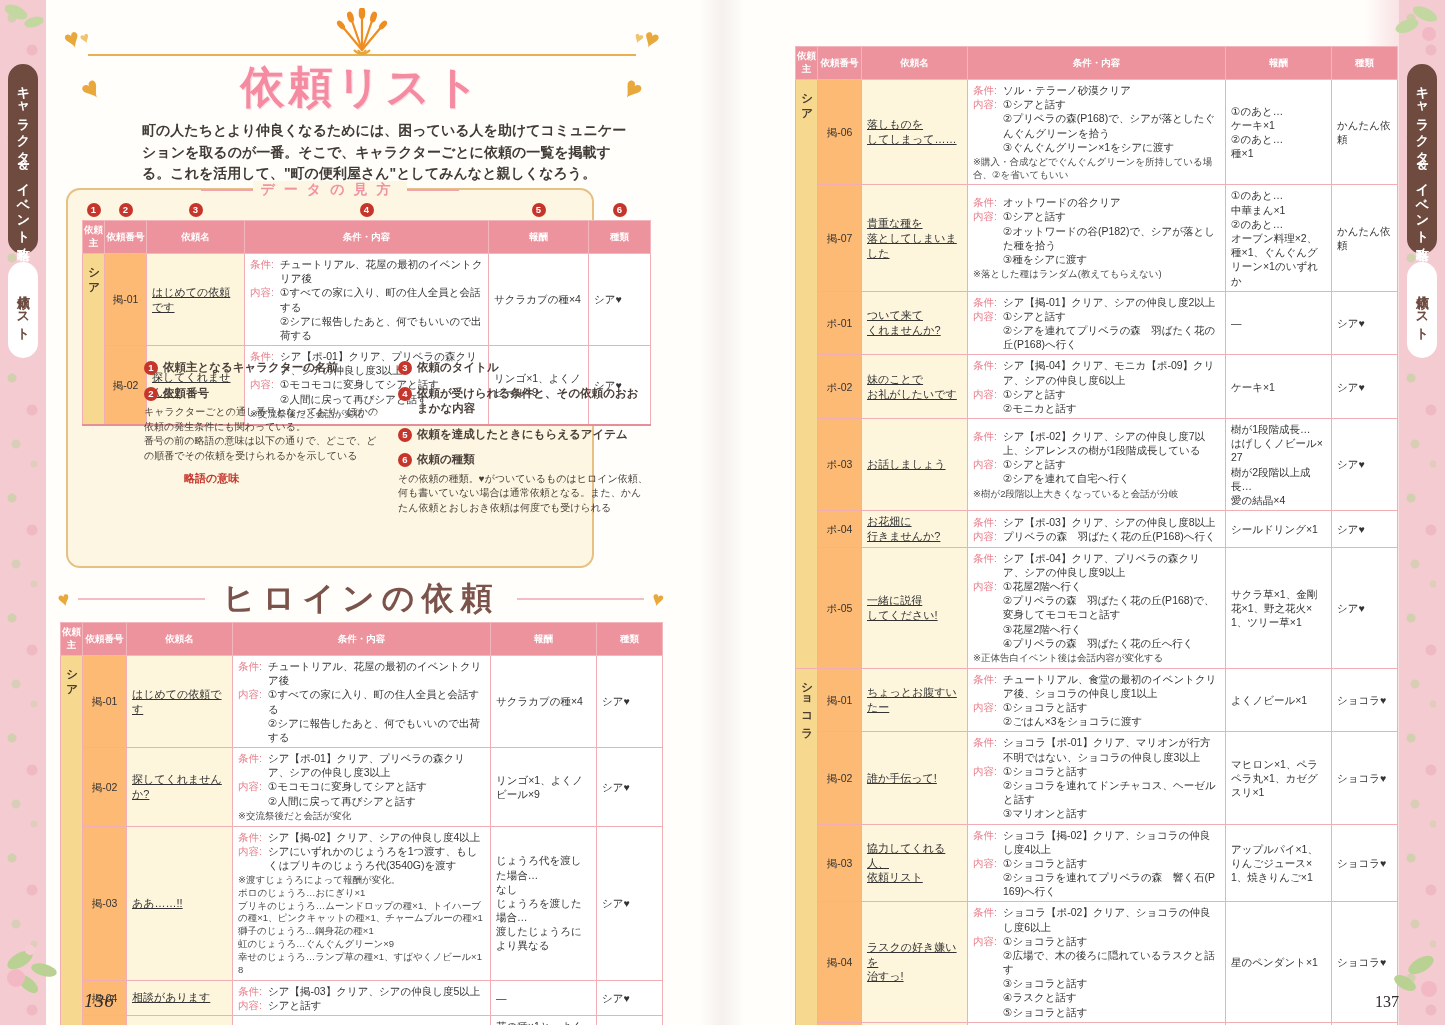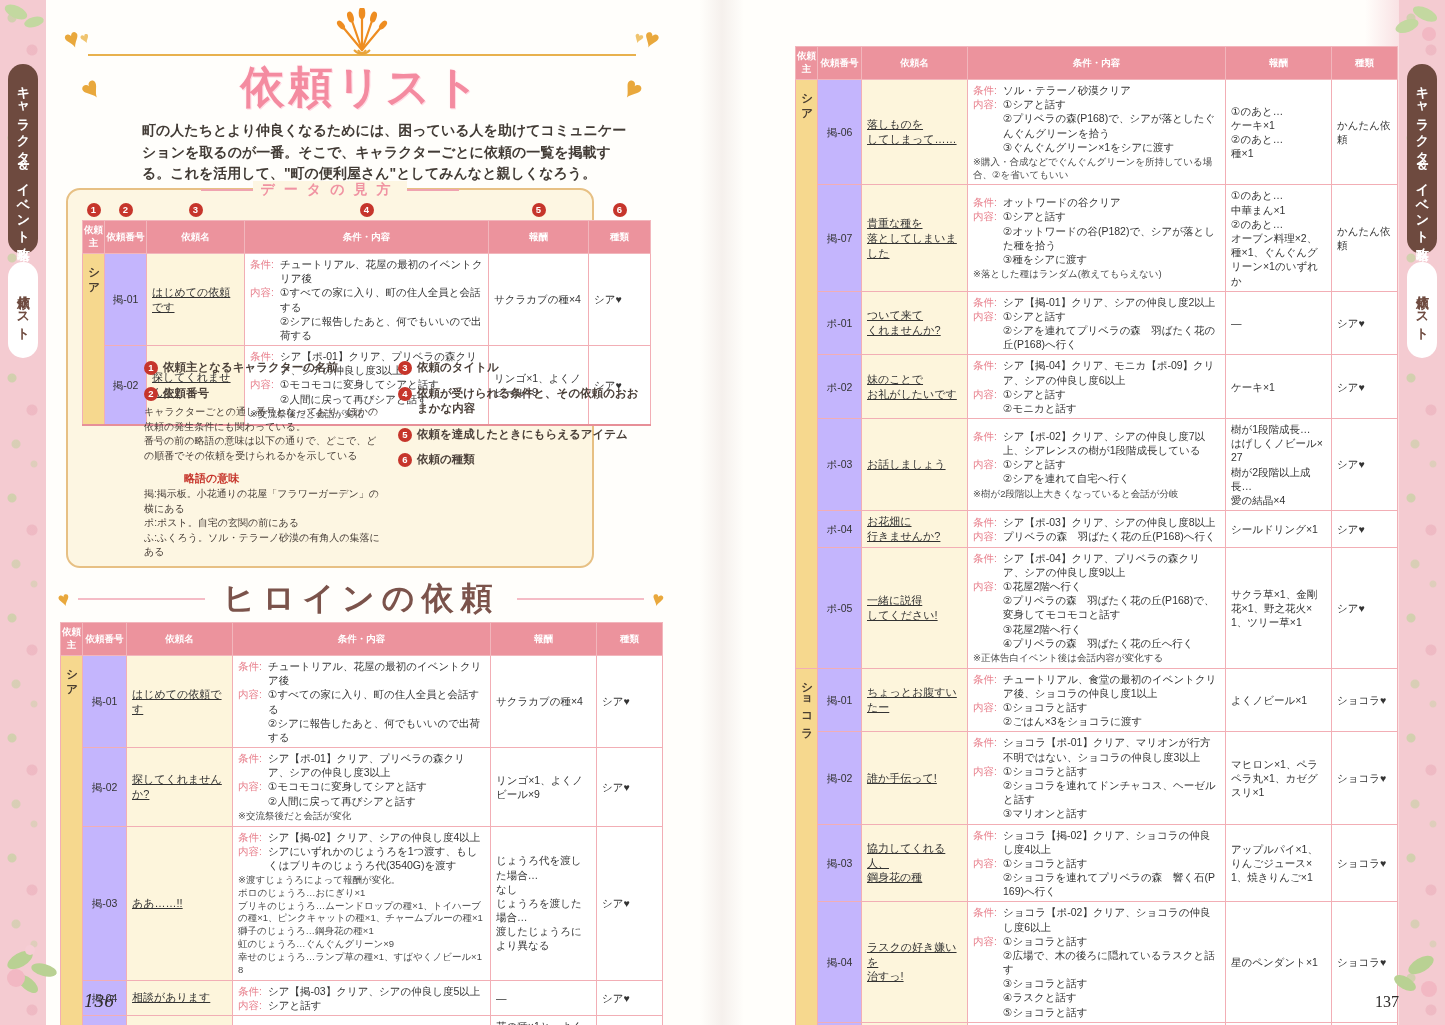--- a/index.html
+++ b/index.html
@@ -78,21 +78,21 @@
   .req-table th{position:relative;background:#ec939d;color:#fff;font-size:9.5px;font-weight:bold;
     padding:3px 0;border:1px solid #f2b6bc;text-align:center;overflow:visible;}
   .th-badge{position:absolute;top:-18px;left:50%;transform:translateX(-50%);
     width:14px;height:14px;border-radius:50%;background:#c6352b;color:#fff;
     font-size:9.5px;line-height:14px;font-weight:bold;}
   .req-table td{border:1px solid #f2aeb5;font-size:10.5px;color:#333;padding:3px 5px;
     vertical-align:middle;line-height:1.35;word-break:break-all;}
   td.owner{background:#f6d88e;vertical-align:top;text-align:center;padding:5px 0;}
   td.owner .vtext{writing-mode:vertical-rl;text-orientation:upright;font-weight:bold;
     font-size:11.5px;color:#4a3e31;letter-spacing:2px;}
-  td.no-cell{background:#c4b5fd;text-align:center;}
+  td.no-cell{background:#fdba74;text-align:center;}
   td.name-cell{background:#fdf5dc;font-size:11px;white-space:pre-line;text-decoration:underline;}
   .cond-row{display:flex;}
   .cond-row .lbl{color:#e8808d;flex:0 0 30px;}
   .cond-row .val{flex:1;white-space:pre-line;}
   .note{font-size:9.5px;color:#4a4a4a;margin-top:2px;white-space:pre-line;}
   td.reward-cell{white-space:pre-line;}
   td.kind-cell{}
 
   
   .pnum{position:absolute;bottom:14px;font-family:"DejaVu Serif",serif;font-size:16px;color:#2f2c2a;}
@@ -220,41 +220,39 @@
           <span class="lbadge">1</span>
           <span class="ltitle">依頼主となるキャラクターの名前</span>
         </div>
         <div class="legend-item mt">
           <span class="lbadge">2</span>
           <span class="ltitle">依頼番号</span>
         </div>
         <div class="lbody">キャラクターごとの通し番号となっており、ほかの依頼の発生条件にも関わっている。
 番号の前の略語の意味は以下の通りで、どこで、どの順番でその依頼を受けられるかを示している</div>
         <div class="abbr-title">略語の意味</div>
-        <div class="lbody">掲:掲示板。小花通りの花屋「フラワーガーデン」の横にある
-ポ:ポスト。自宅の玄関の前にある
-ふ:ふくろう。ソル・テラーノ砂漠の有角人の集落にある</div>
       </div>
       <div class="legend-col">
         <div class="legend-item">
           <span class="lbadge">3</span>
           <span class="ltitle">依頼のタイトル</span>
         </div>
         <div class="legend-item mt">
           <span class="lbadge">4</span>
           <span class="ltitle">依頼が受けられる条件と、その依頼のおおまかな内容</span>
         </div>
         <div class="legend-item mt">
           <span class="lbadge">5</span>
           <span class="ltitle">依頼を達成したときにもらえるアイテム</span>
         </div>
         <div class="legend-item mt">
           <span class="lbadge">6</span>
           <span class="ltitle">依頼の種類</span>
         </div>
+        <div class="lbody">その依頼の種類。♥がついているものはヒロイン依頼、何も書いていない場合は通常依頼となる。また、かんたん依頼とおしおき依頼は何度でも受けられる</div>
       </div>
     </div>
   </div>
 
   <div class="section-banner">
     <span class="banner-heart left">♥</span>
     <span class="banner-line"></span>
     <h2 class="section-title">ヒロインの依頼</h2>
     <span class="banner-line"></span>
     <span class="banner-heart right">♥</span>
@@ -564,21 +562,21 @@
 ②ショコラを連れてドンチャコス、ヘーゼルと話す
 ③マリオンと話す</span>
               </div>
             </td>
             <td class="reward-cell">マヒロン×1、ペラペラ丸×1、カゼグスリ×1</td>
             <td class="kind-cell">ショコラ♥</td>
           </tr>
           <tr>
             <td class="no-cell">掲-03</td>
             <td class="name-cell">協力してくれる人、
-鋼身花の種</td>
+依頼リスト</td>
             <td class="cond-cell">
               <div class="cond-row">
                 <span class="lbl">条件:</span>
                 <span class="val">ショコラ【掲-02】クリア、ショコラの仲良し度4以上</span>
               </div>
               <div class="cond-row">
                 <span class="lbl">内容:</span>
                 <span class="val">①ショコラと話す
 ②ショコラを連れてプリベラの森　響く石(P169)へ行く</span>
               </div>

